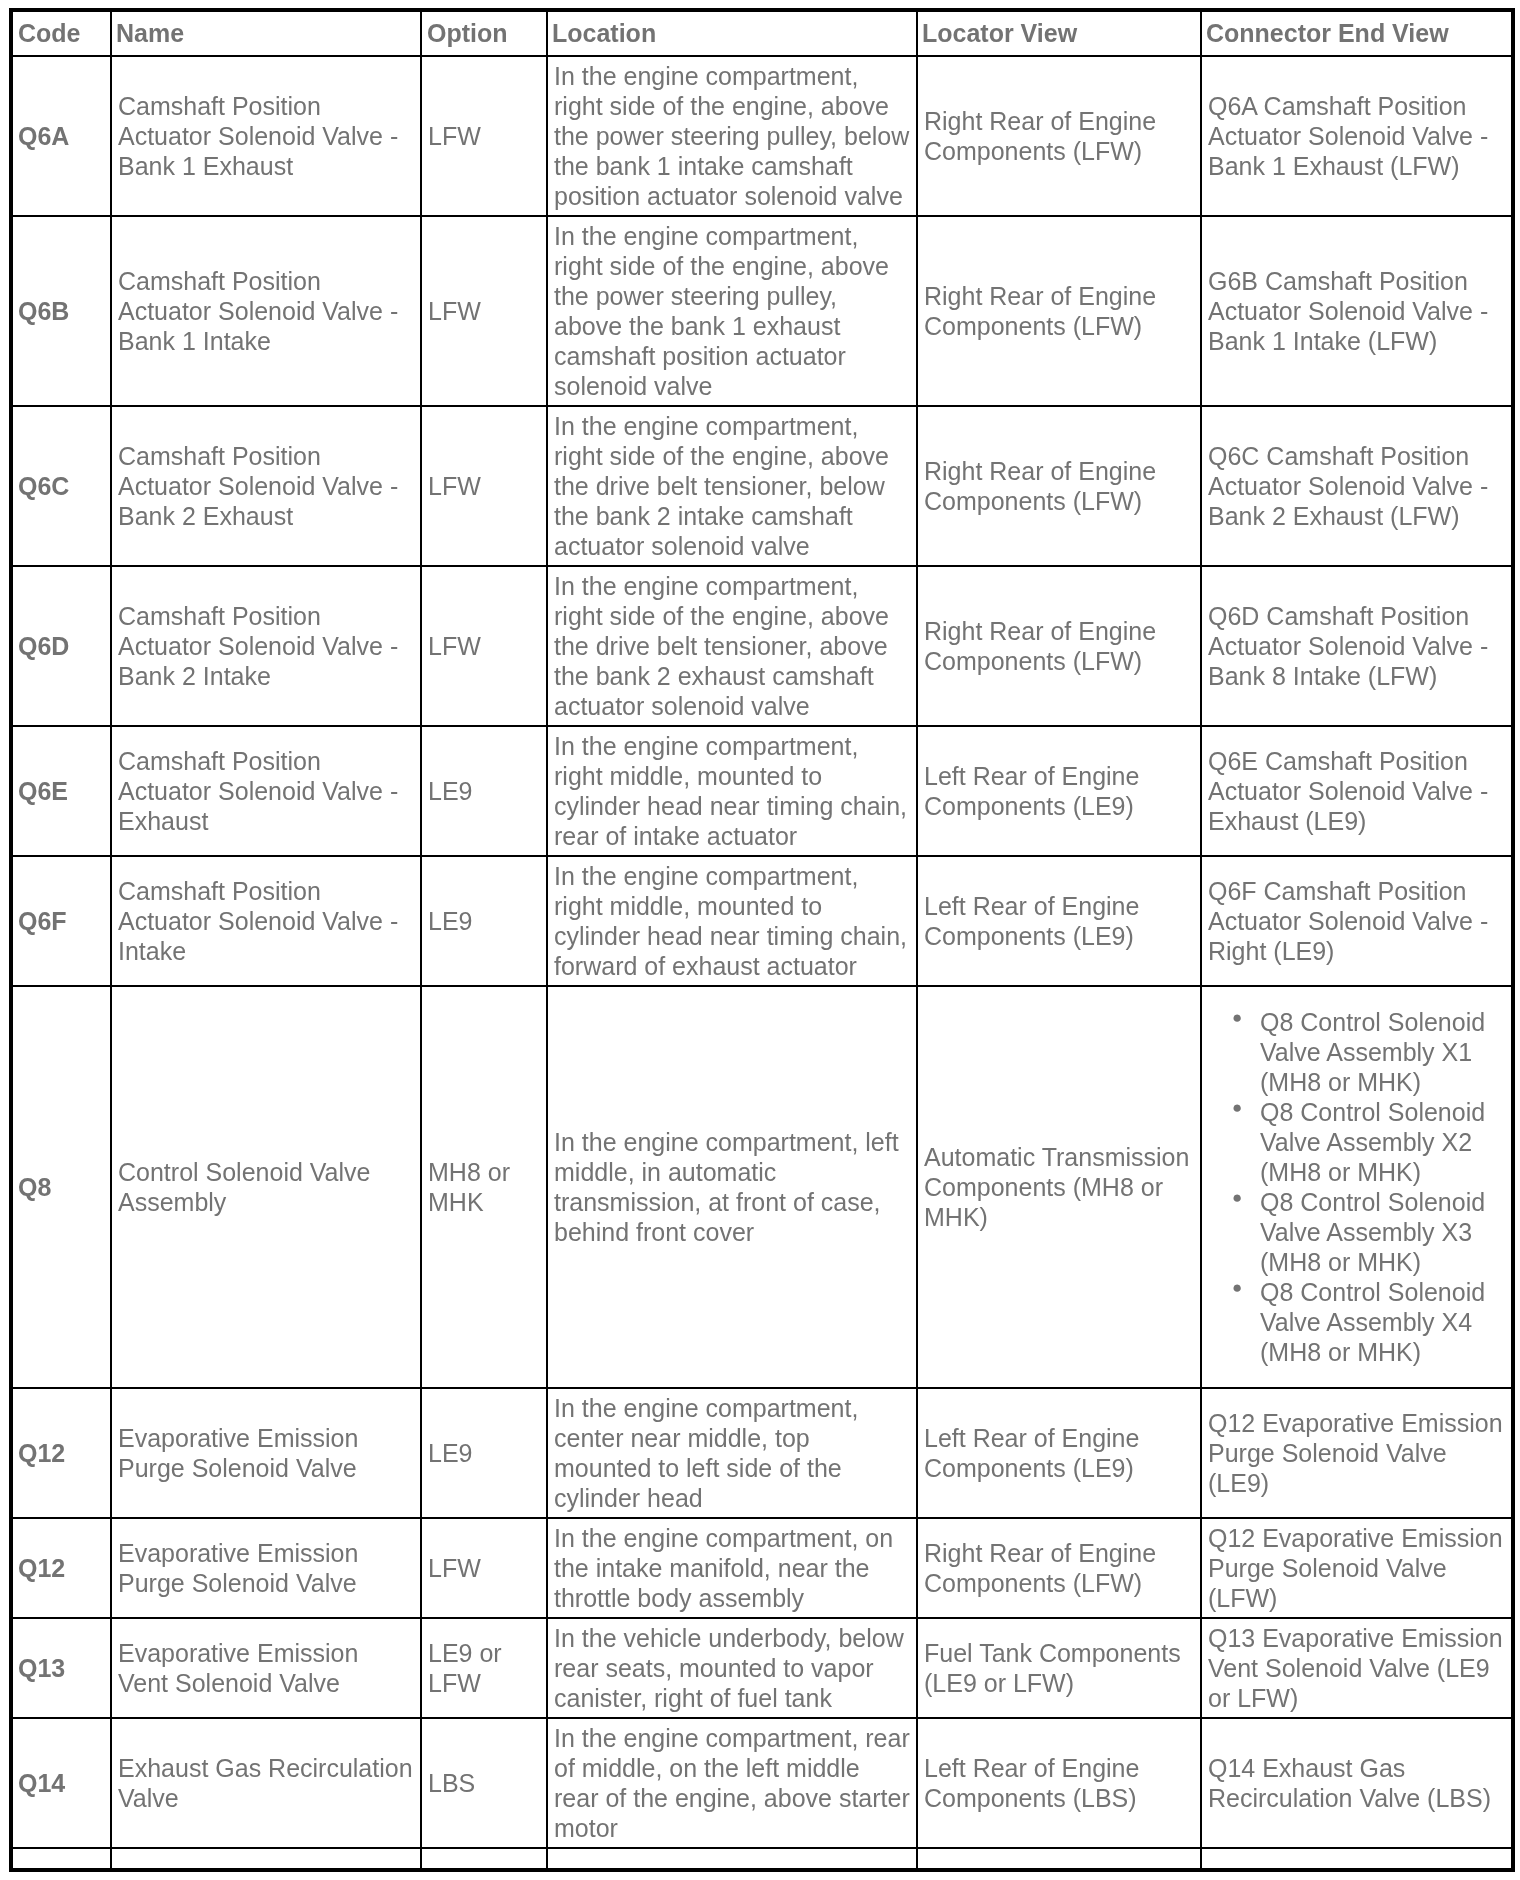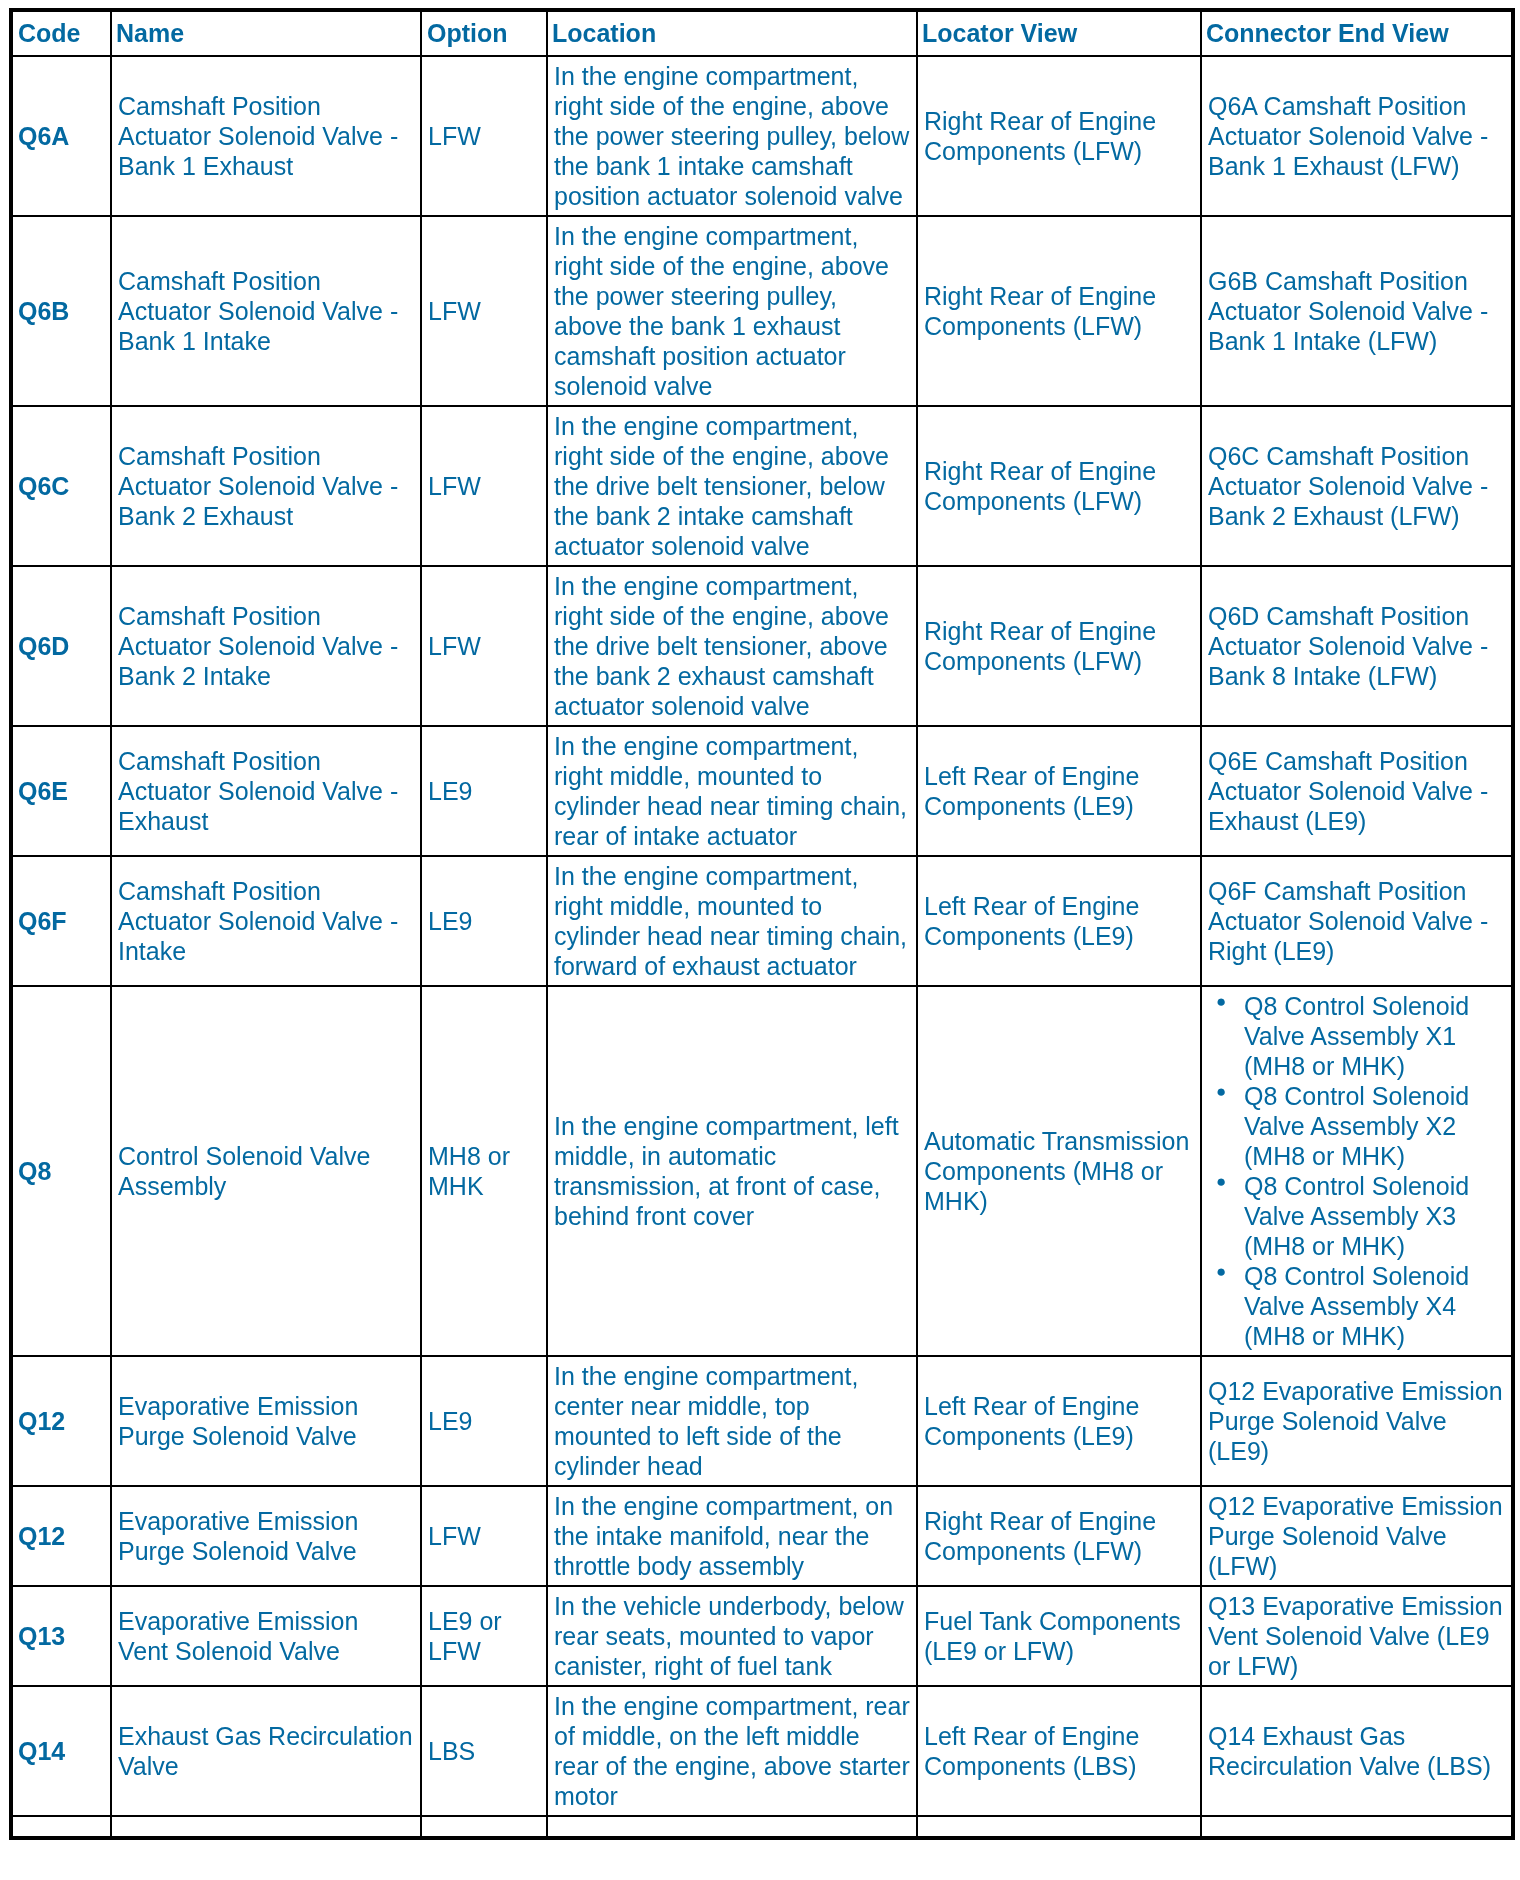--- a/index.html
+++ b/index.html
@@ -2,21 +2,21 @@
 <html><head>
 <meta charset="utf-8">
 <style>
   * { box-sizing: border-box; }
   html, body { margin: 0; padding: 0; background: #ffffff; }
   .page {
     width: 1520px;
     min-height: 1880px;
     padding: 8px 9px;
     background: #ffffff;
-    color: #0369a1;
+    color: #737373;
     font-family: "Liberation Sans", "DejaVu Sans", sans-serif;
   }
   table.component-table {
     width: 1502px;
     border-collapse: collapse;
     table-layout: fixed;
     border: 4px solid #000000;
   }
   th, td {
     border: 2px solid #000000;
@@ -33,21 +33,21 @@
   th.left { text-align: left; padding-left: 5px; }
   td {
     font-size: 25px;
     line-height: 1.2;
     text-align: left;
     padding: 4px 6px;
   }
   td.col-code { padding-left: 5px; font-weight: bold; }
   .bullet-list {
     list-style: none;
-    margin: 0;
+    margin: 16px;
     padding: 0 0 0 6px;
   }
   .bullet-list li {
     position: relative;
     padding-left: 30px;
   }
   .bullet-list li::before {
     content: "\25CF";
     position: absolute;
     left: 2px;

